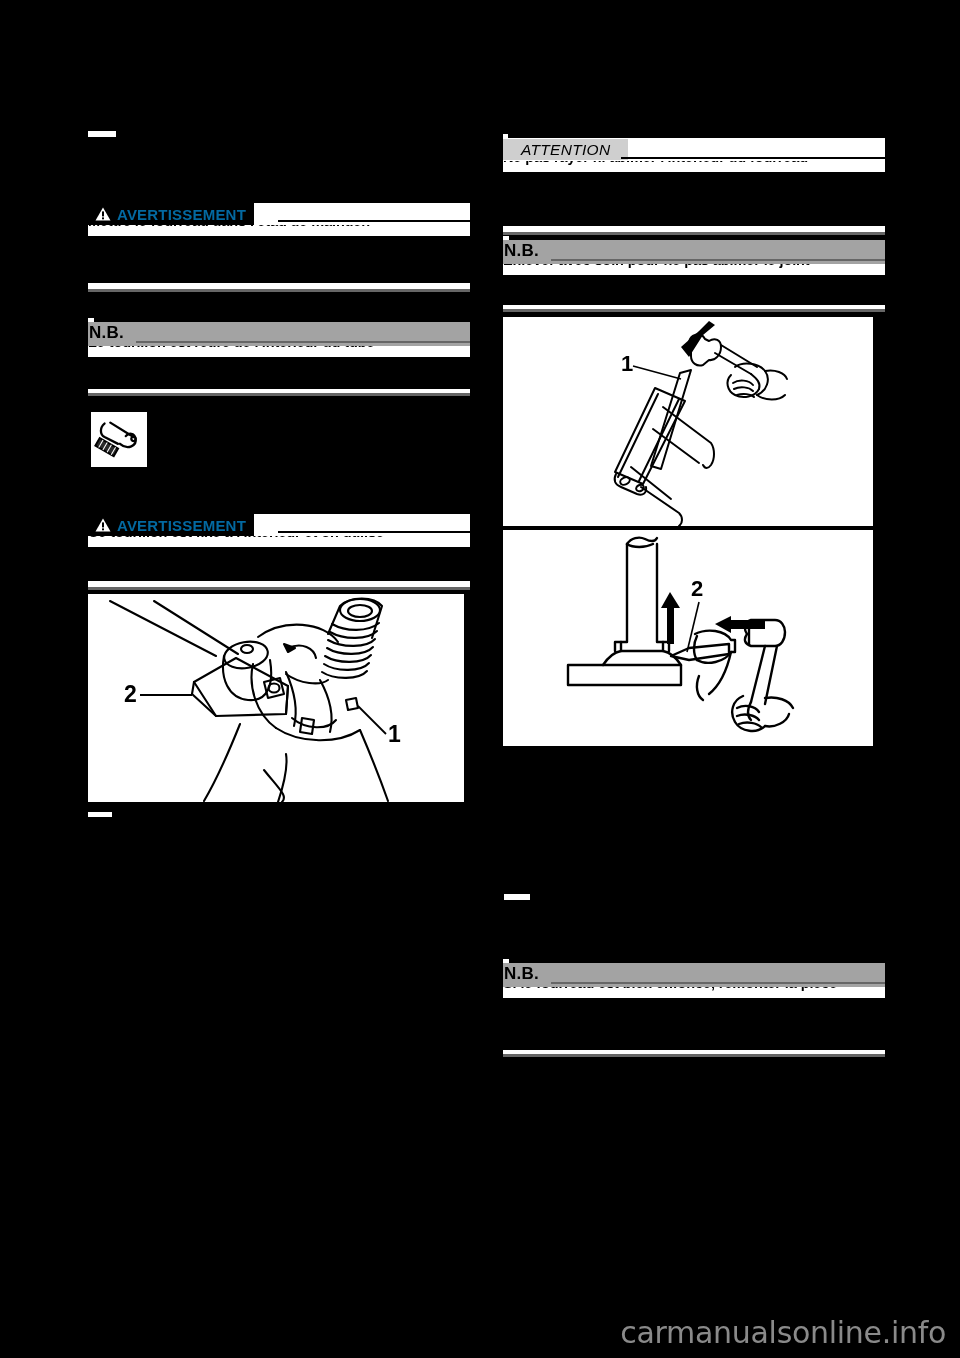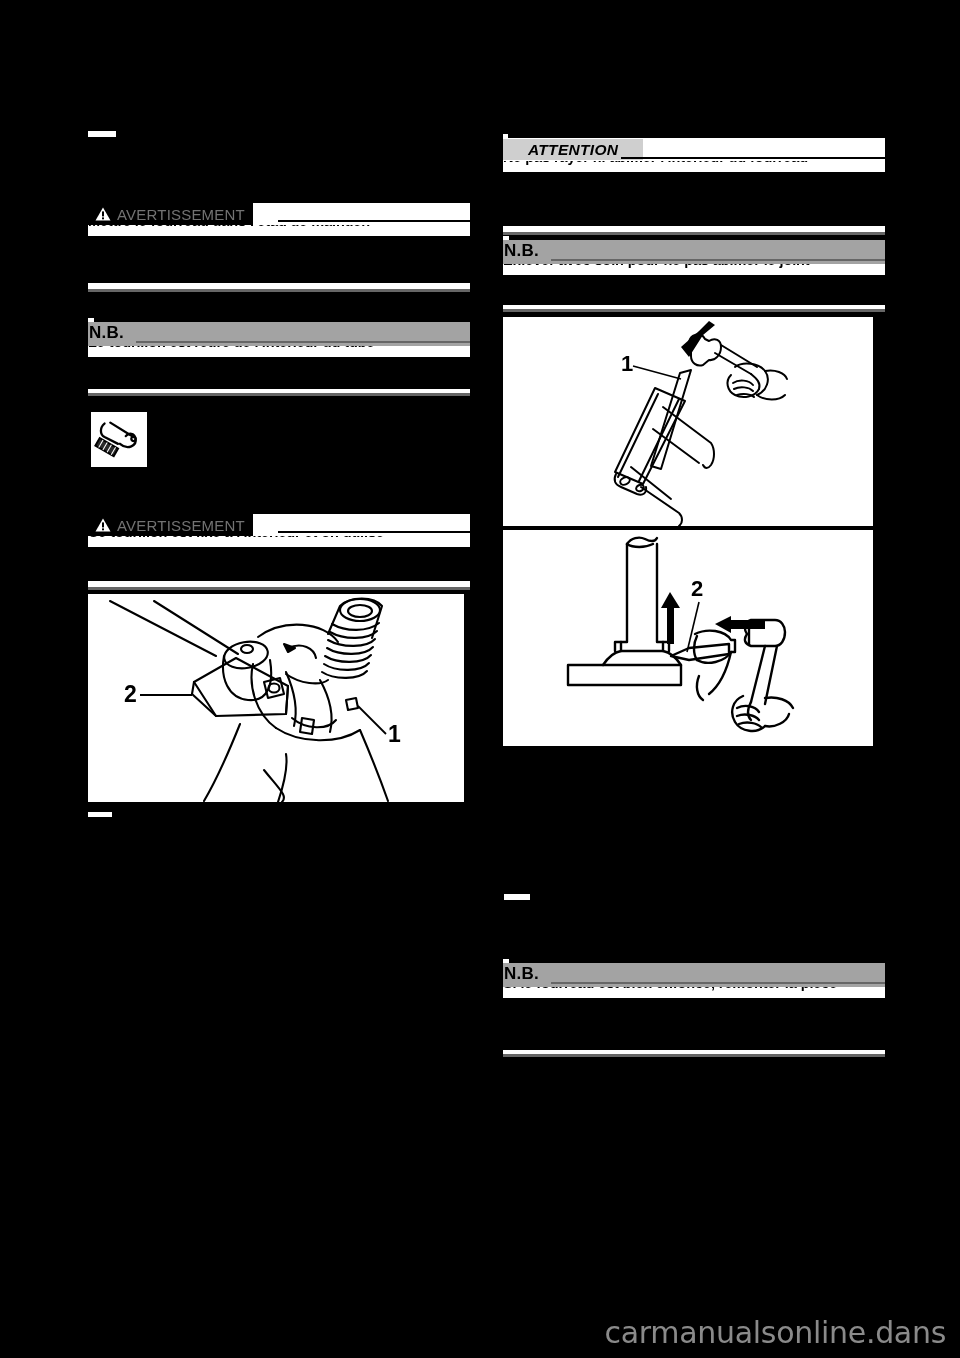--- a/index.html
+++ b/index.html
@@ -36,43 +36,43 @@
 
   
   .warn{
     position:absolute;left:0;width:382px;
   }
   .warn-bar{
     position:relative;width:382px;height:22px;background:#fff;
   }
   .warn-tag{
     position:absolute;left:0;top:0;height:22px;
-    background:#000;color:#737373;
+    background:#000;color:#0369a1;
     display:flex;align-items:center;gap:6px;
     padding:0 8px 0 7px;
-    font-size:15px;font-weight:normal;letter-spacing:0.2px;
+    font-size:15px;font-weight:bold;letter-spacing:0.2px;
     box-sizing:border-box;
   }
   .warn-tri{
     width:16px;height:14px;position:relative;flex:none;
   }
   .warn-tri svg{display:block;}
   .warn-rule{
     position:absolute;left:190px;right:0;top:17px;height:2px;background:#000;
   }
 
   
   .attn-bar{
     position:relative;width:382px;height:23px;background:#fff;
   }
   .attn-tag{
     position:absolute;left:0;top:1px;height:21px;
     background:#cfcfcf;color:#000;
-    display:flex;align-items:center;padding:0 25px;
-    font-size:15.5px;font-weight:bold;font-style:italic;
+    display:flex;align-items:center;padding:0 18px;
+    font-size:15.5px;font-weight:normal;font-style:italic;
     letter-spacing:0.3px;box-sizing:border-box;
   }
   .attn-rule{
     position:absolute;left:118px;right:0;top:19px;height:2px;background:#000;
   }
   .attn-nub{position:absolute;left:0;top:-4px;width:5px;height:5px;background:#fff;}
 
   
   .nb-bar{
     position:relative;width:382px;height:24px;background:#a3a3a3;
@@ -402,15 +402,15 @@
         <div class="nb-rule"></div>
       </div>
       <div class="textband clip-deep" style="top:24px;height:11px;">
         <span>Si le fourreau est bien enfoncé, remonter la pièce</span>
       </div>
     </div>
 
     <div class="endrule thin" style="top:1050px;"></div>
   </div>
 
-  <div class="watermark">carmanualsonline.dans</div>
+  <div class="watermark">carmanualsonline.info</div>
 
 </div>
 
 </body></html>

